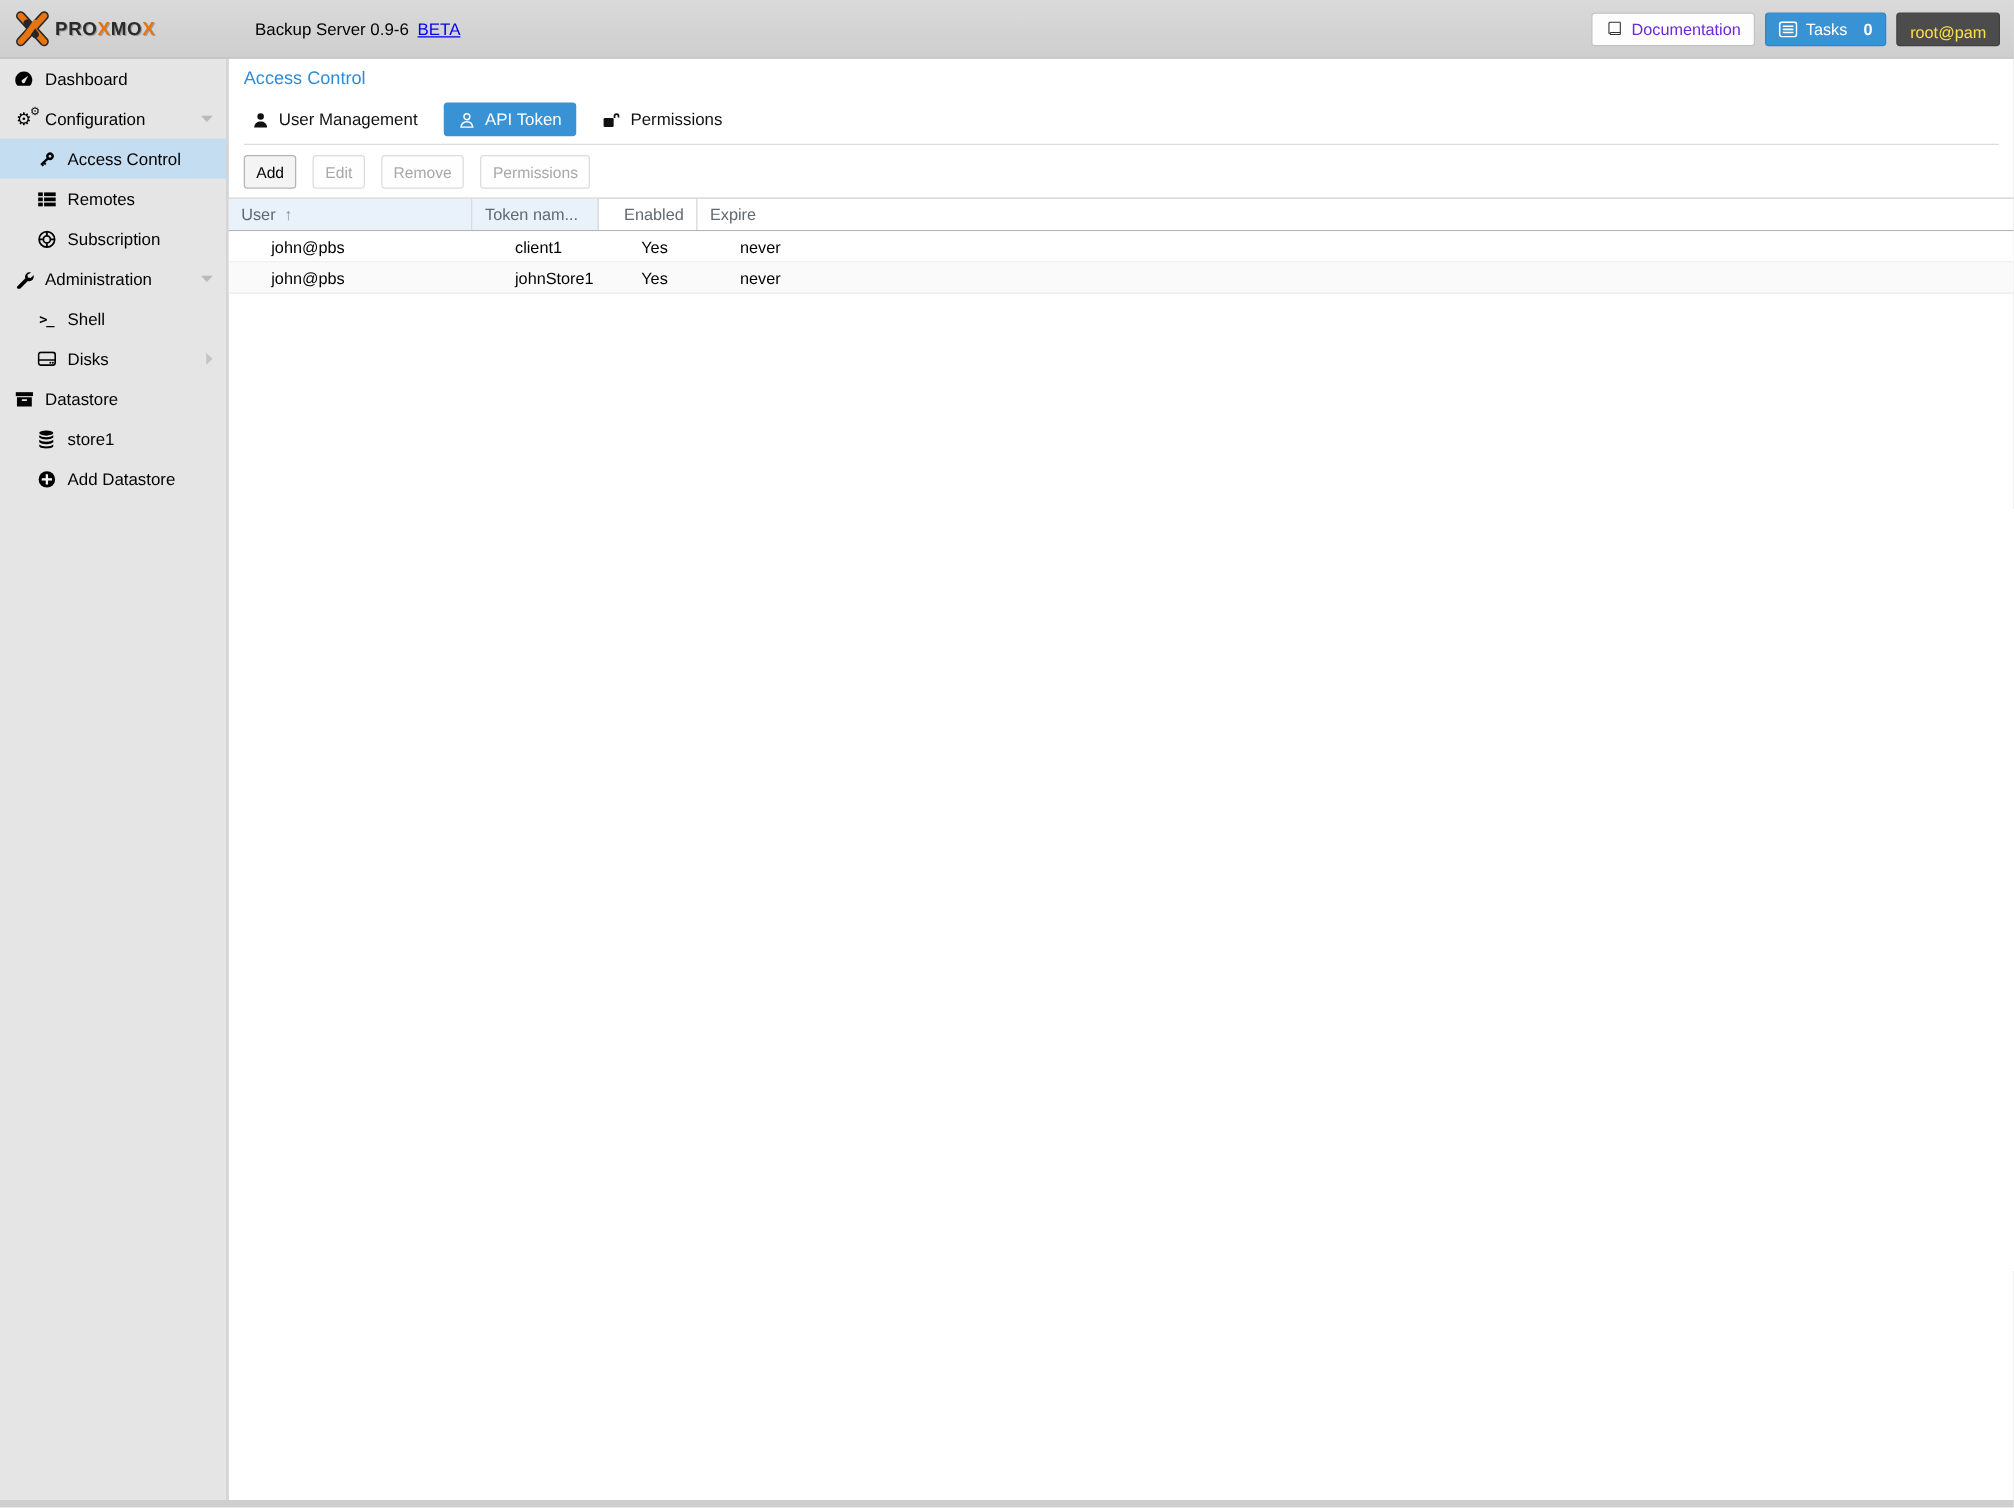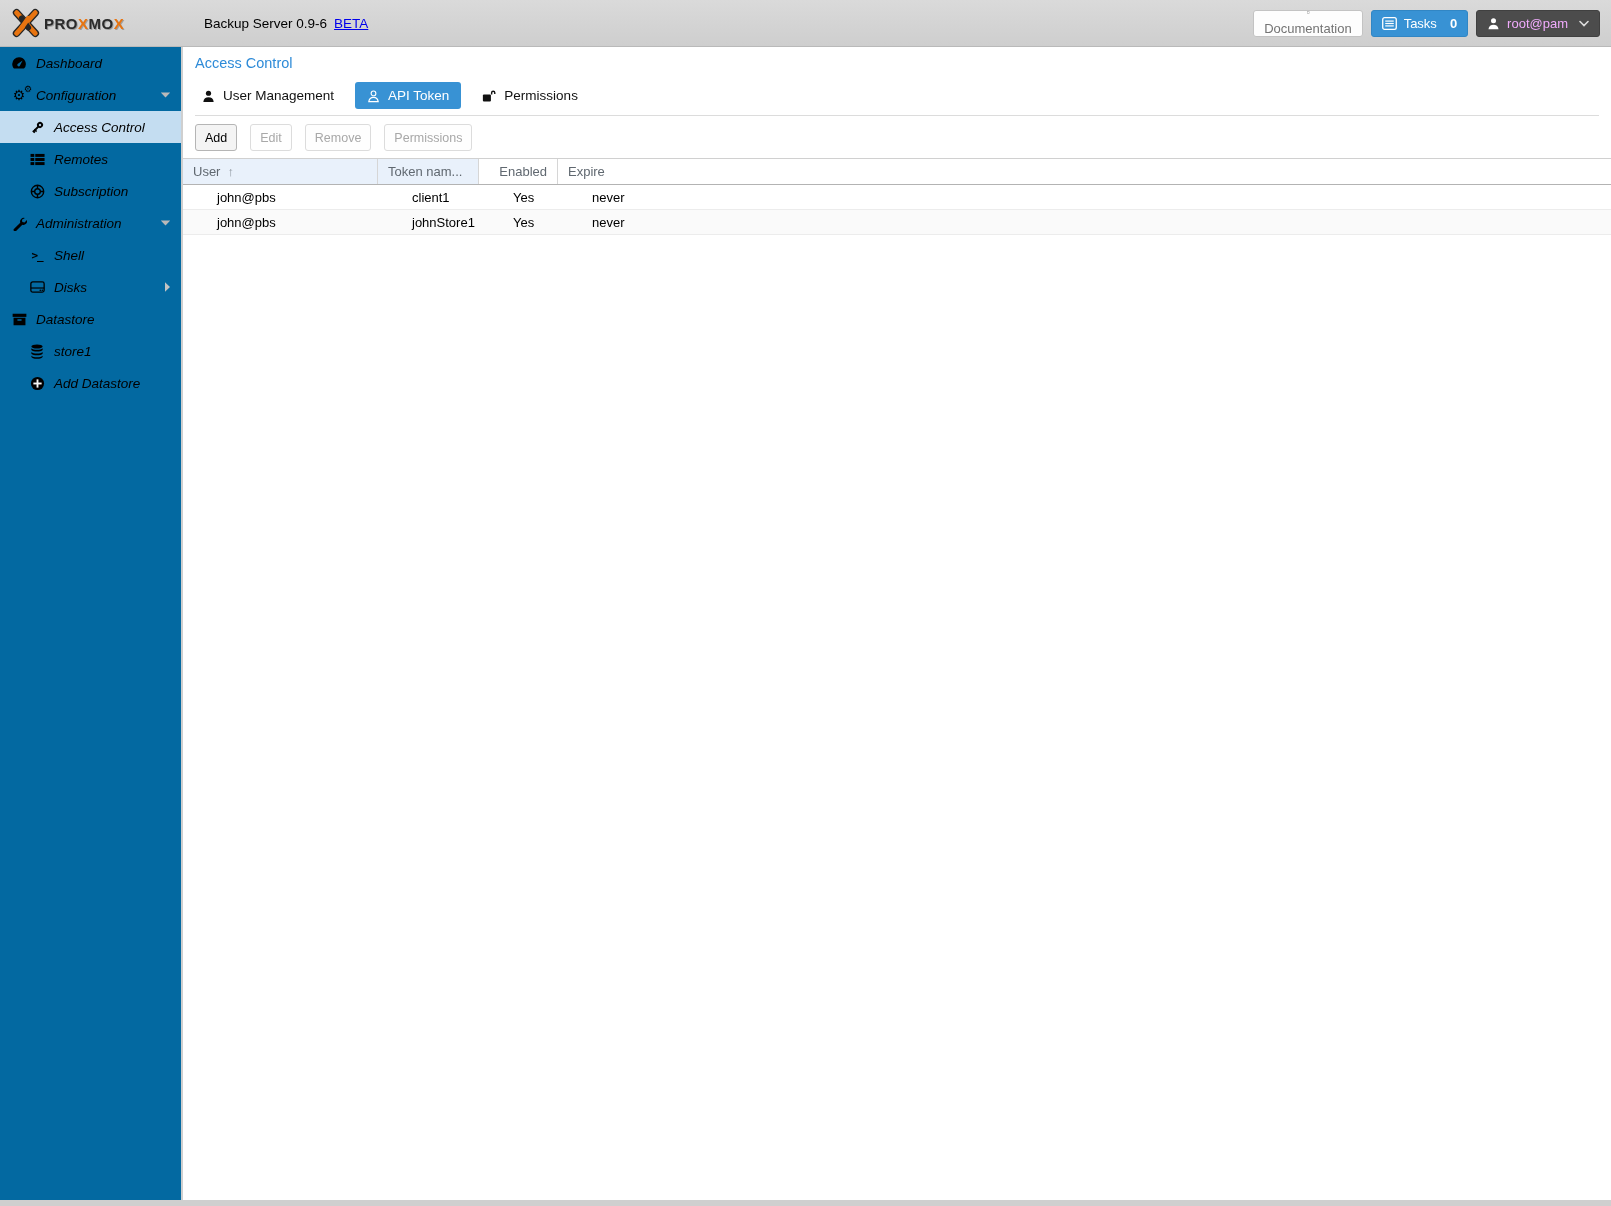--- a/index.html
+++ b/index.html
@@ -23,30 +23,30 @@
   .logo-mark { width:30px; height:30px; margin-right:4px; }
   .logo-letters { font-weight:bold; font-size:15px; letter-spacing:.5px;
     text-shadow:1px 1px 0 rgba(0,0,0,.25); user-select:none; }
   .lt-dark { color:#2b2b2b; }
   .lt-orange { color:#e87410; }
   .product { font-size:13.5px; color:#000; margin-left:24px; white-space:nowrap; }
   .beta { font-size:13.5px; color:#0000eb; text-decoration:underline; margin-left:7px; cursor:pointer; }
   .topbar-right { margin-left:auto; display:flex; gap:8px; margin-right:11px; align-items:center; }
   .tb-btn { height:27px; display:inline-flex; align-items:center; gap:7px;
     padding:0 10px; border-radius:3px; font-size:13px; cursor:pointer; border:1px solid transparent; }
-  .tb-doc { background:#fdfdfd; border-color:#c3c3c3; color:#737373;flex-direction:column; }
+  .tb-doc { background:#fdfdfd; border-color:#c3c3c3; color:#6d28d9; }
   .tb-tasks { background:#3892d4; border-color:#3186c4; color:#fff; }
   .tb-tasks .count { font-weight:bold; margin-left:6px; }
-  .tb-user { background:#4c4c4c; border-color:#404040; color:#f0abfc; }
+  .tb-user { background:#4c4c4c; border-color:#404040; color:#fde047;flex-direction:column; }
   .tb-user svg.chev { margin-left:4px; }
 
   
   .sidebar {
     position:absolute; top:47px; left:0; width:182px; bottom:6px;
-    background:#0369a1; border-right:1px solid #cfcfcf;font-style:italic;
+    background:#e5e5e5; border-right:1px solid #cfcfcf;
   }
   .nav-item { height:32px; display:flex; align-items:center; font-size:13.5px;
     color:#000; padding-left:10px; position:relative; cursor:pointer; }
   .nav-item.child { padding-left:28px; }
   .nav-item.selected { background:#c4ddf1; }
   .nav-icon { width:18px; margin-right:8px; display:flex; justify-content:center; align-items:center; flex:0 0 18px; }
   .expander { position:absolute; right:10px; top:50%; transform:translateY(-50%); display:flex; }
 
   
   .main { position:absolute; top:47px; left:183px; width:1428px; bottom:6px; background:#fff; }

